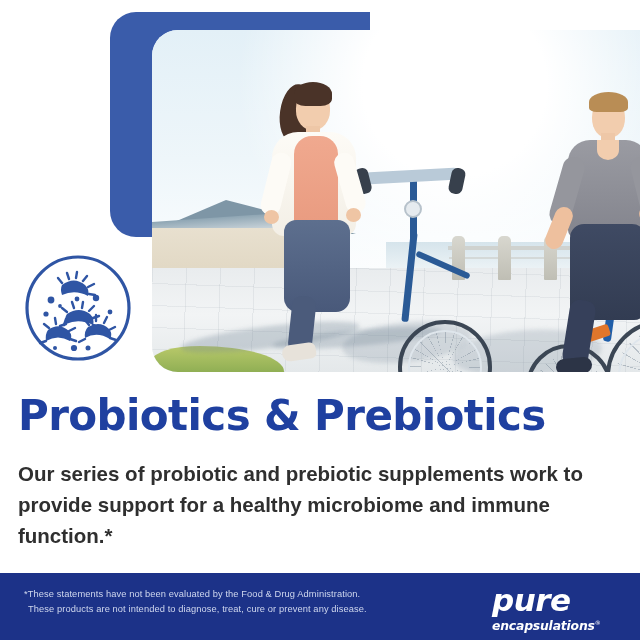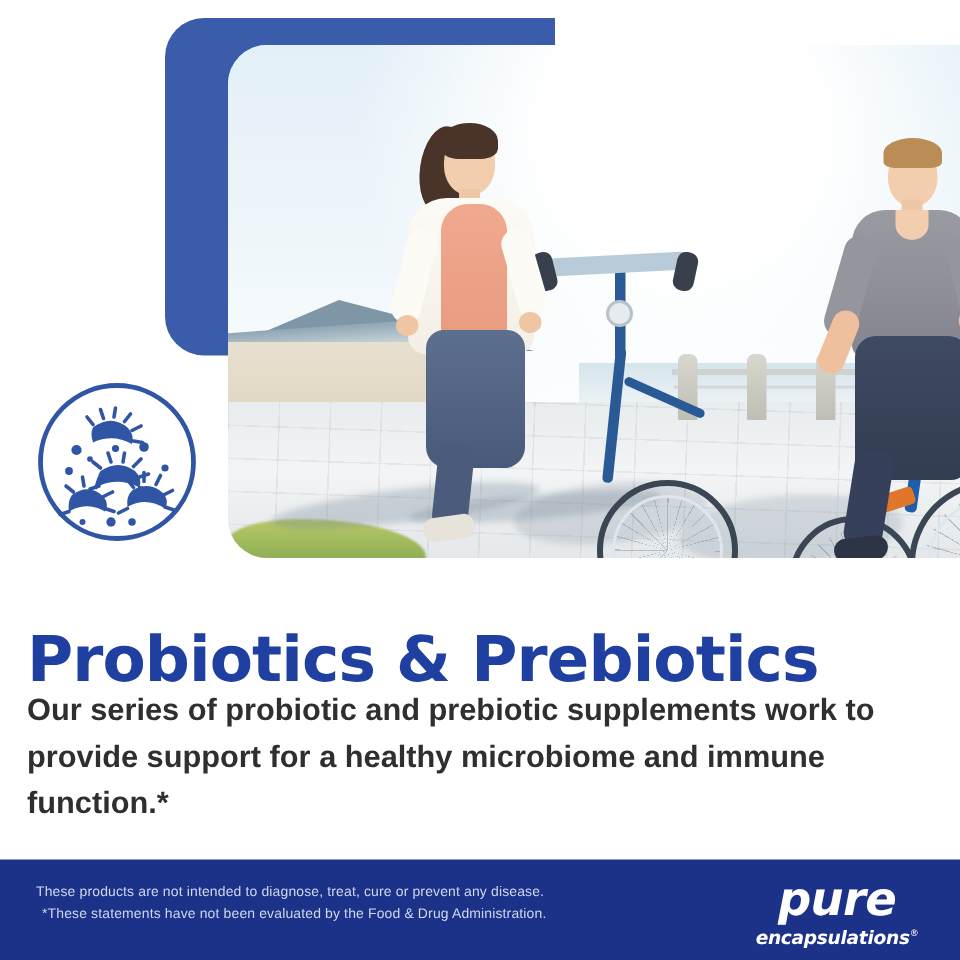--- a/index.html
+++ b/index.html
@@ -210,40 +210,39 @@
 
   
   #microbe-icon{ position:absolute; left:22px; top:252px; width:112px; height:112px; }
 
   
   #headline{
     position:absolute; left:18px; top:394px;
     font-size:42px; font-weight:bold; letter-spacing:-.6px;
     color:#1f40a0; line-height:1.05;
     font-family:"DejaVu Sans","Liberation Sans",sans-serif;
-    margin-top:24px;
   }
   #subcopy{
     position:absolute; left:18px; top:458px; width:596px;
     font-size:20.5px; line-height:1.52; color:#2f2f2f; font-weight:700;
   }
 
   
   #footer{
     position:absolute; left:0; top:573px; width:640px; height:67px;
     background:#1c3288;
   }
   #disclaimer{
     position:absolute; left:24px; top:14px; width:400px;
     font-size:9.3px; line-height:1.62; color:#cfd7ee; letter-spacing:.1px;
   }
   #disclaimer div:nth-child(2){ padding-left:4px; }
 
   #logo{ position:absolute; right:16px; top:12px; width:132px; height:44px;
-         text-align:center; color:#ffffff; }
+         text-align:left; color:#ffffff; }
   #logo .word{
     font-family:"DejaVu Sans","Liberation Sans",sans-serif;
     font-size:31px; font-weight:bold; font-style:italic;
     line-height:1; letter-spacing:-.5px;
   }
   #logo .sub{
     font-family:"DejaVu Sans","Liberation Sans",sans-serif;
     font-size:12.4px; font-weight:bold; font-style:italic;
     line-height:1; margin-top:3px; letter-spacing:-.2px;
     position:relative; display:inline-block;
@@ -403,21 +402,21 @@
       <circle cx="33" cy="96" r="2.0"></circle>
     </g>
   </svg>
 </div>
 
 <h1 id="headline">Probiotics &amp; Prebiotics</h1>
 <p id="subcopy">Our series of probiotic and prebiotic supplements work to provide support for a healthy microbiome and immune function.*</p>
 
 <div id="footer">
   <div id="disclaimer">
+    <div>*These statements have not been evaluated by the Food &amp; Drug Administration.</div>
     <div>These products are not intended to diagnose, treat, cure or prevent any disease.</div>
-    <div>*These statements have not been evaluated by the Food &amp; Drug Administration.</div>
   </div>
 
   <div id="logo">
     <div class="word">pure</div>
     <div class="sub"><span>encapsulations</span><span class="reg">®</span></div>
   </div>
 </div>
 
 </body></html>

